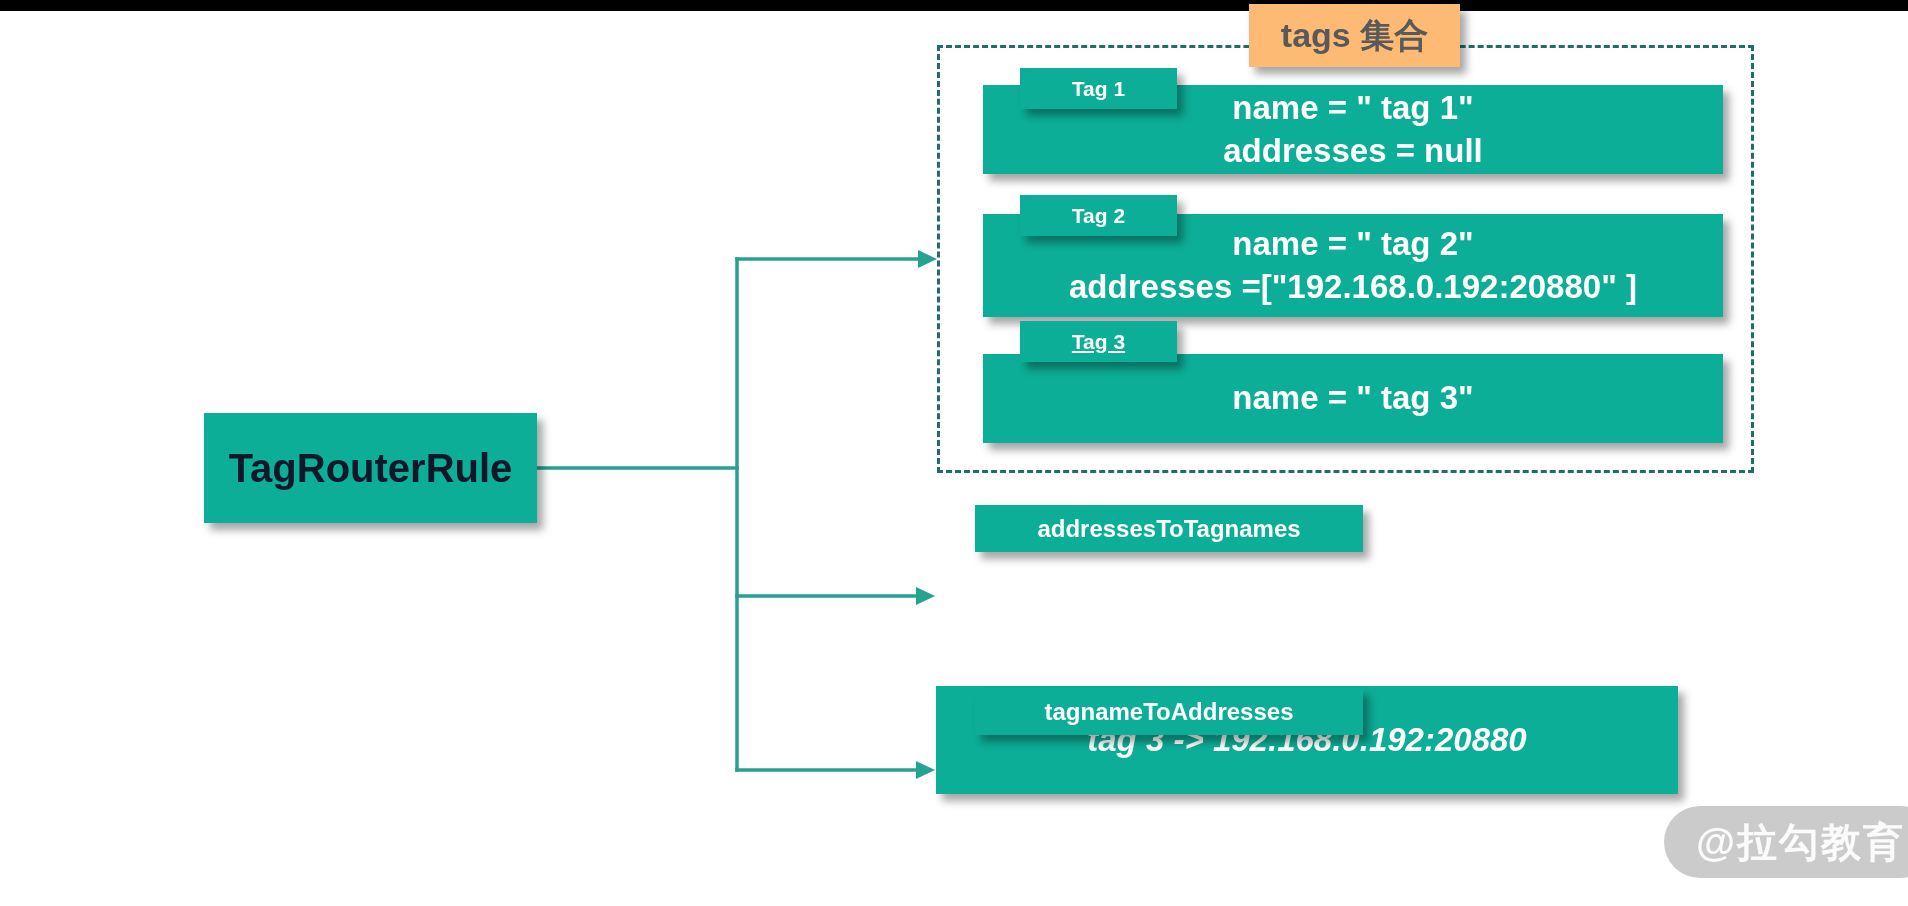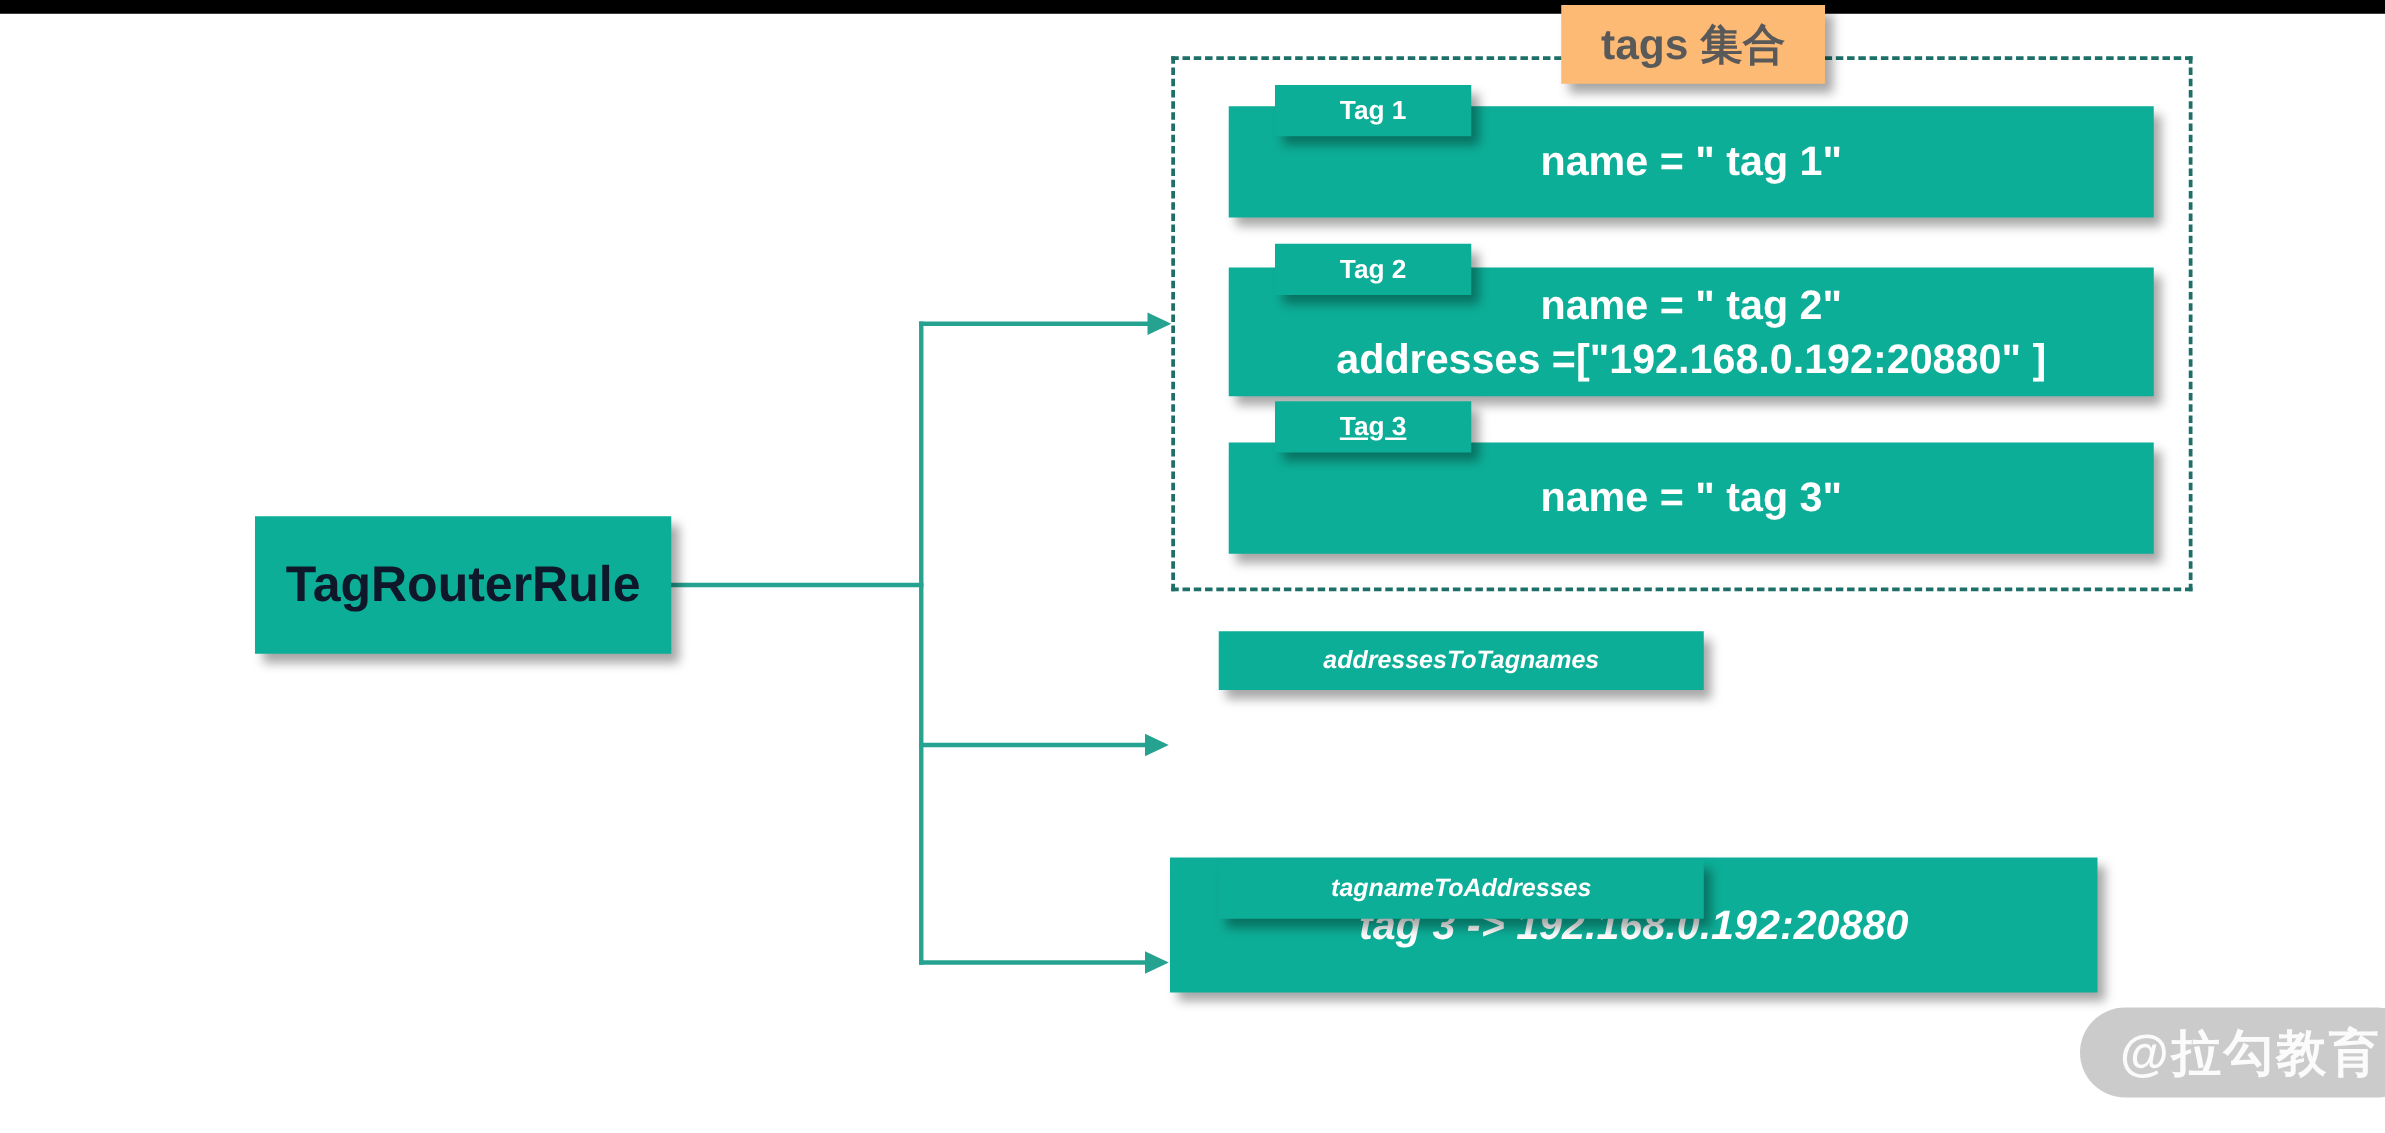--- a/index.html
+++ b/index.html
@@ -30,21 +30,21 @@
     align-items:center;justify-content:center;color:#ffffff;
     font-size:33px;font-weight:600;line-height:1.28;text-align:center;
   }
   .box-tag{left:983px;width:740px;}
   .box-map{left:936px;width:742px;}
   .mini-label{
     position:absolute;z-index:3;display:flex;align-items:center;justify-content:center;
     color:#ffffff;font-weight:600;
   }
   .tag-label{left:1020px;width:157px;height:41px;font-size:21px;}
-  .map-label{left:975px;width:388px;height:47px;font-size:20px;font-style:italic;}
+  .map-label{left:975px;width:388px;height:47px;font-size:24px;}
   .watermark{
     position:absolute;left:1664px;top:806px;width:273px;height:72px;z-index:6;
     background:rgba(130,130,130,0.42);border-radius:36px;
     display:flex;align-items:center;justify-content:center;
     color:rgba(255,255,255,0.92);font-size:40px;font-weight:600;letter-spacing:2px;
   }
 </style>
 </head>
 <body>
 
@@ -72,20 +72,21 @@
   <div class="root-node teal shadow">
     <span>TagRouterRule</span>
   </div>
 
   <div class="group-label shadow">
     <span>tags 集合</span>
   </div>
 
   <div class="box-main box-tag teal shadow" style="top:85px;height:89px;">
     <div>name = " tag 1"</div>
+    <div>addresses = null</div>
   </div>
   <div class="mini-label tag-label teal shadow" style="top:68px;">
     <span>Tag 1</span>
   </div>
 
   <div class="box-main box-tag teal shadow" style="top:214px;height:103px;">
     <div>name = " tag 2"</div>
     <div>addresses =["192.168.0.192:20880" ]</div>
   </div>
   <div class="mini-label tag-label teal shadow" style="top:195px;">

